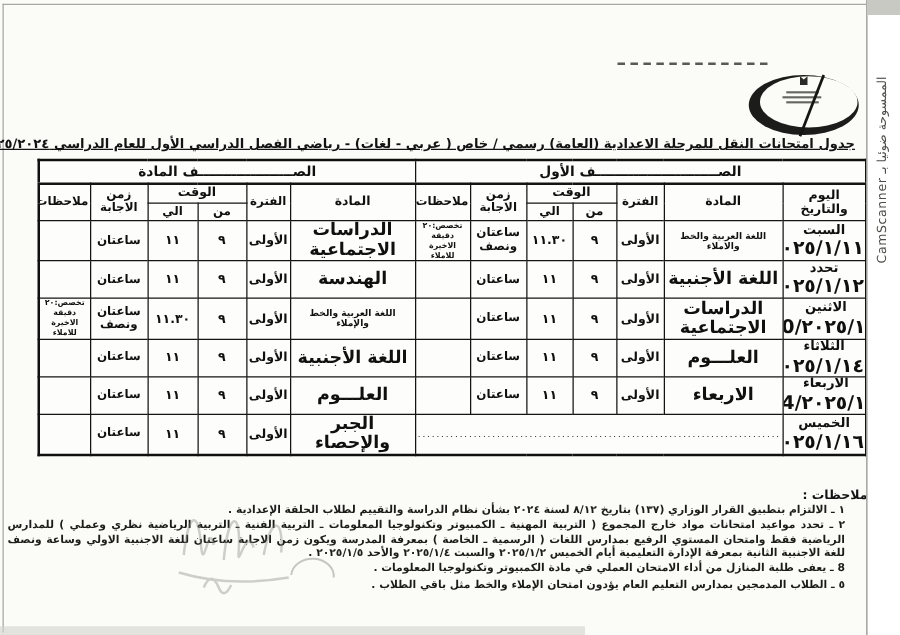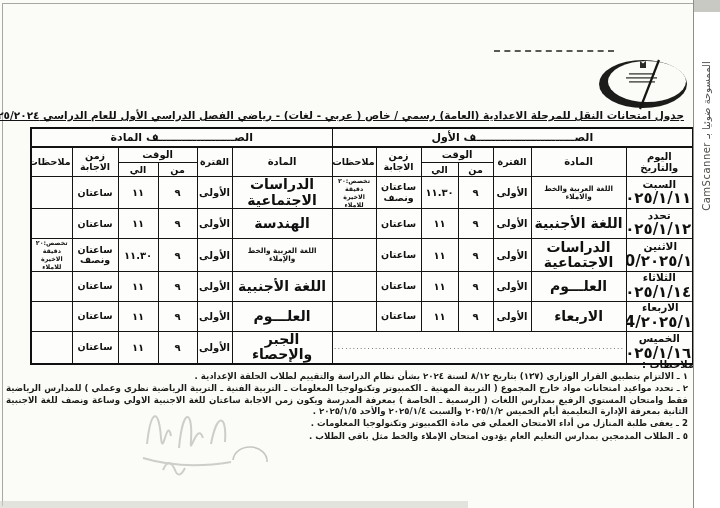--- a/index.html
+++ b/index.html
@@ -61,24 +61,24 @@
   .day-name{font-size:10.5px;font-weight:bold;line-height:1.1;}
   .day-date{font-size:15px;font-weight:bold;line-height:1.1;margin-left:34px;}
   .subj{font-size:14px;font-weight:bold;line-height:1.1;}
   .subj.tiny{font-size:7.3px;}
   .val{font-size:10px;font-weight:bold;margin-top:40px;}
   .dur{font-size:9.5px;line-height:1.1;}
   .mini{font-size:6.3px;font-weight:bold;line-height:1.25;}
   .dash-cell{font-size:7px;letter-spacing:1.5px;color:#2e2e2c;white-space:nowrap;}
   
   .notes{position:absolute;top:359px;right:26px;left:6px;direction:rtl;}
-  .notes-h{font-size:10px;font-weight:bold;margin-bottom:1px;color:#131313;}
+  .notes-h{font-size:10px;font-weight:bold;margin-bottom:1px;color:#131313;margin-top:32px;}
   .note-item{
     font-size:8.6px;font-weight:bold;line-height:1.32;color:#1c1c1a;
-    text-align:justify;margin-bottom:1px;padding-right:6px;
+    text-align:justify;margin-bottom:1px;padding-right:18px;
   }
   .stamp{position:absolute;left:133px;top:396px;opacity:.5;}
 </style>
 </head>
 <body>
 
 <div class="page">
 
   <div class="scan-edge"></div>
 
@@ -242,21 +242,21 @@
           <td class="mini"></td>
         </tr>
       </tbody>
   </table>
 
   <div class="notes">
     <div class="notes-h">ملاحظات :</div>
     <div id="notes-list">
         <div class="note-item">١ ـ   الالتزام بتطبيق القرار الوزاري (١٣٧) بتاريخ ٨/١٢ لسنة ٢٠٢٤ بشأن نظام الدراسة والتقييم لطلاب الحلقة الإعدادية .</div>
         <div class="note-item">٢ ـ   تحدد مواعيد امتحانات مواد خارج المجموع ( التربية المهنية ـ الكمبيوتر وتكنولوجيا المعلومات ـ التربية الفنية ـ التربية الرياضية نظري وعملي ) للمدارس الرياضية فقط وامتحان المستوي الرفيع بمدارس اللغات ( الرسمية ـ الخاصة ) بمعرفة المدرسة ويكون زمن الاجابة ساعتان للغة الاجنبية الاولي وساعة ونصف للغة الاجنبية الثانية بمعرفة الإدارة التعليمية أيام الخميس ٢٠٢٥/١/٢ والسبت ٢٠٢٥/١/٤ والأحد ٢٠٢٥/١/٥ .</div>
-        <div class="note-item">2 ـ   يعفى طلبة المنازل من أداء الامتحان العملي في مادة الكمبيوتر وتكنولوجيا المعلومات .</div>
+        <div class="note-item">8 ـ   يعفى طلبة المنازل من أداء الامتحان العملي في مادة الكمبيوتر وتكنولوجيا المعلومات .</div>
         <div class="note-item">٥ ـ   الطلاب المدمجين بمدارس التعليم العام يؤدون امتحان الإملاء والخط مثل باقي الطلاب .</div>
       </div>
   </div>
 
   <svg class="stamp" width="190" height="90" viewBox="0 0 190 90">
     <g fill="none" stroke="#82827e" stroke-width="2" opacity=".75">
       <path d="M14 48 C18 12 26 12 28 42 C30 62 34 20 38 40"></path>
       <path d="M46 52 C50 10 60 14 58 44 C56 64 64 24 70 42"></path>
       <path d="M78 48 C84 16 94 18 92 46"></path>
       <path d="M10 62 q40 12 88 4"></path>

